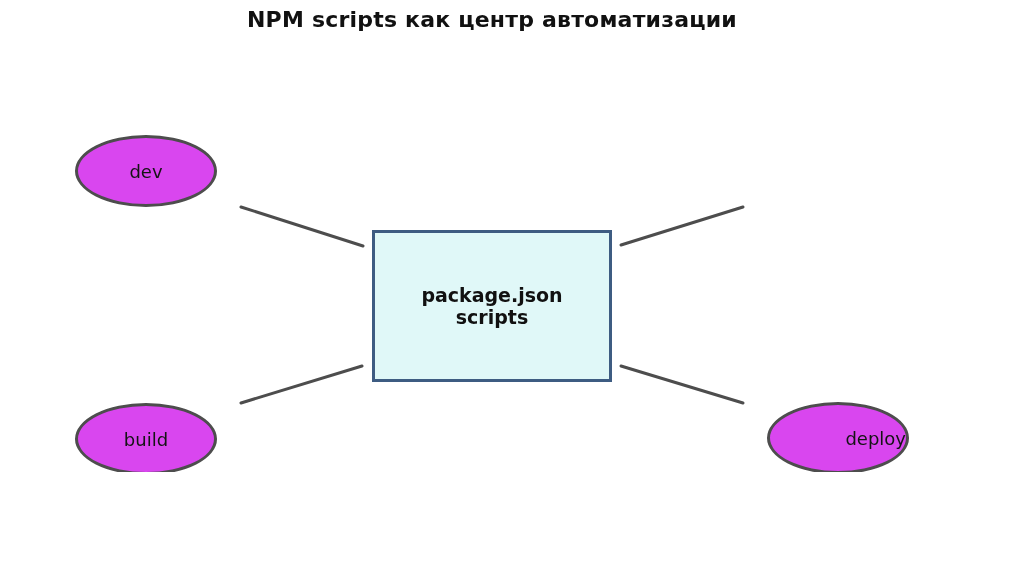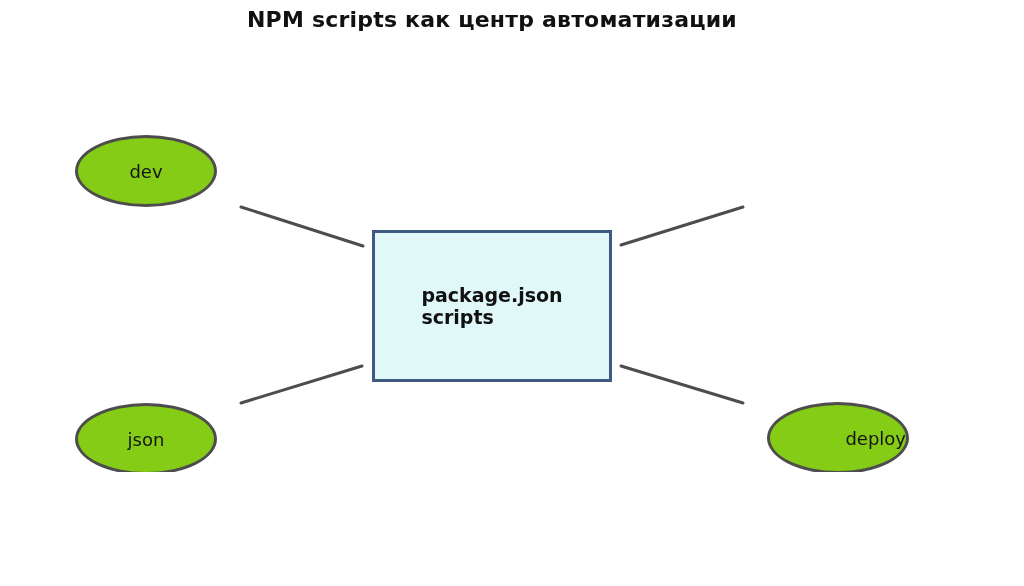--- a/index.html
+++ b/index.html
@@ -31,21 +31,21 @@
   .edges line {
     stroke: #4d4d4d;
     stroke-width: 3;
     stroke-linecap: round;
   }
   .node {
     position: absolute;
     width: 142px;
     height: 72px;
     border-radius: 50%;
-    background: #84cc16;
+    background: #d946ef;
     border: 3.5px solid #4d4d4d;
     box-sizing: border-box;
     display: flex;
     align-items: center;
     justify-content: center;
     font-size: 18px;
     color: #141414;
   }
   .node-dev    { left: 55px;  top: 135px; }
   .node-build  { left: 747px; top: 135px; }
@@ -61,21 +61,21 @@
     border: 3px solid #3e5c82;
     box-sizing: border-box;
     display: flex;
     align-items: center;
     justify-content: center;
   }
   .center-node span {
     font-size: 19px;
     font-weight: bold;
     color: #111111;
-    text-align: left;
+    text-align: center;
     line-height: 22px;
     white-space: pre-line;
   }
 </style>
 </head>
 <body>
 
 <div class="canvas">
 
   <div class="title">NPM scripts как центр автоматизации</div>
@@ -86,21 +86,21 @@
     <line x1="221" y1="403" x2="342" y2="366" stroke="#4d4d4d"></line>
     <line x1="601" y1="366" x2="723" y2="403" stroke="#4d4d4d"></line>
   </svg>
 
   <div class="node node-dev">
     <span>dev</span>
   </div>
 
 
   <div class="node node-test">
-    <span>json</span>
+    <span>build</span>
   </div>
 
   <div class="node node-deploy">
     <span>deploy</span>
   </div>
 
   <div class="center-node">
     <span>package.json
 scripts</span>
   </div>

